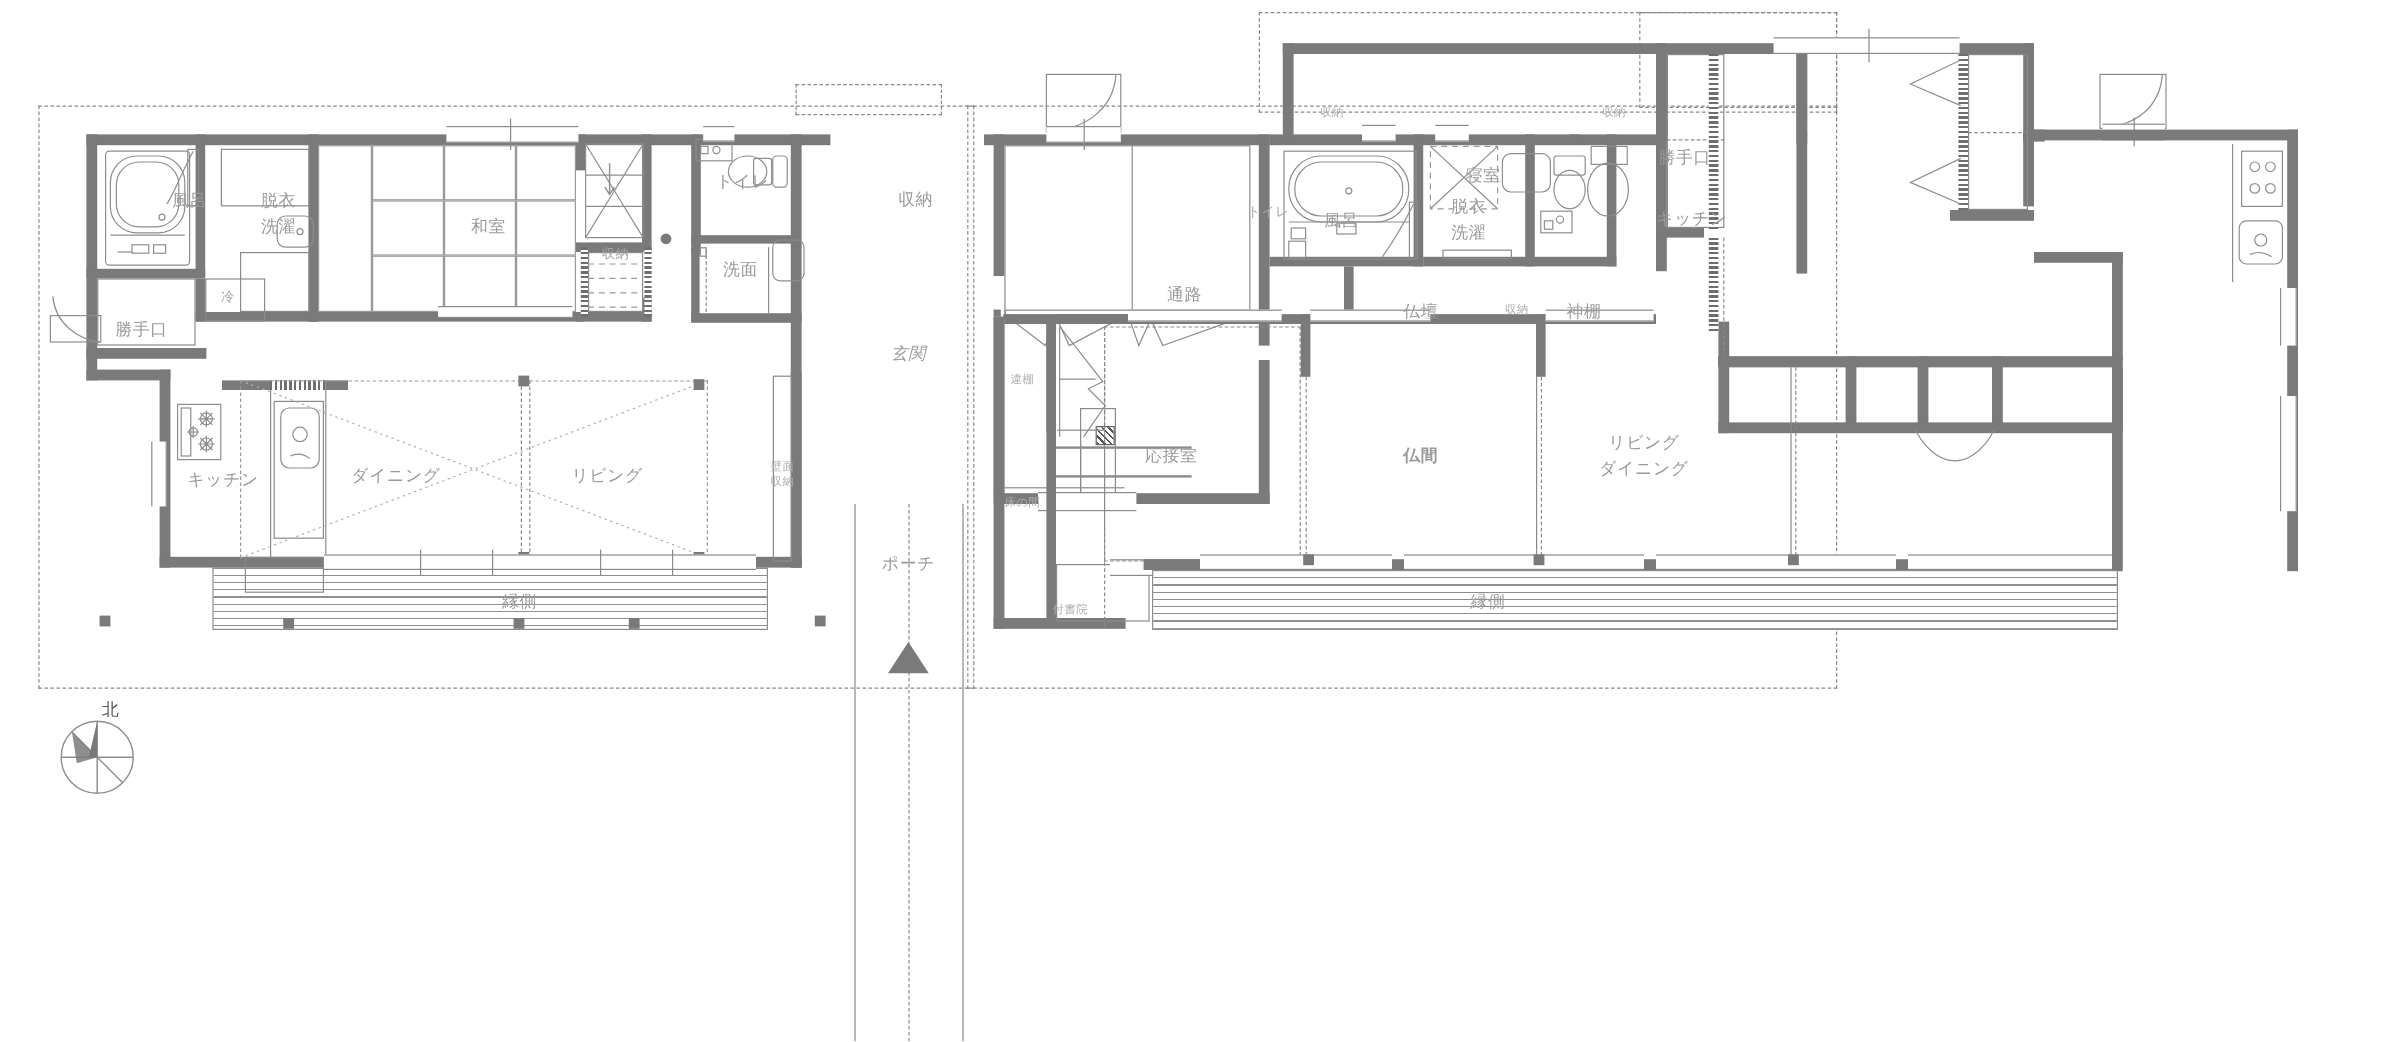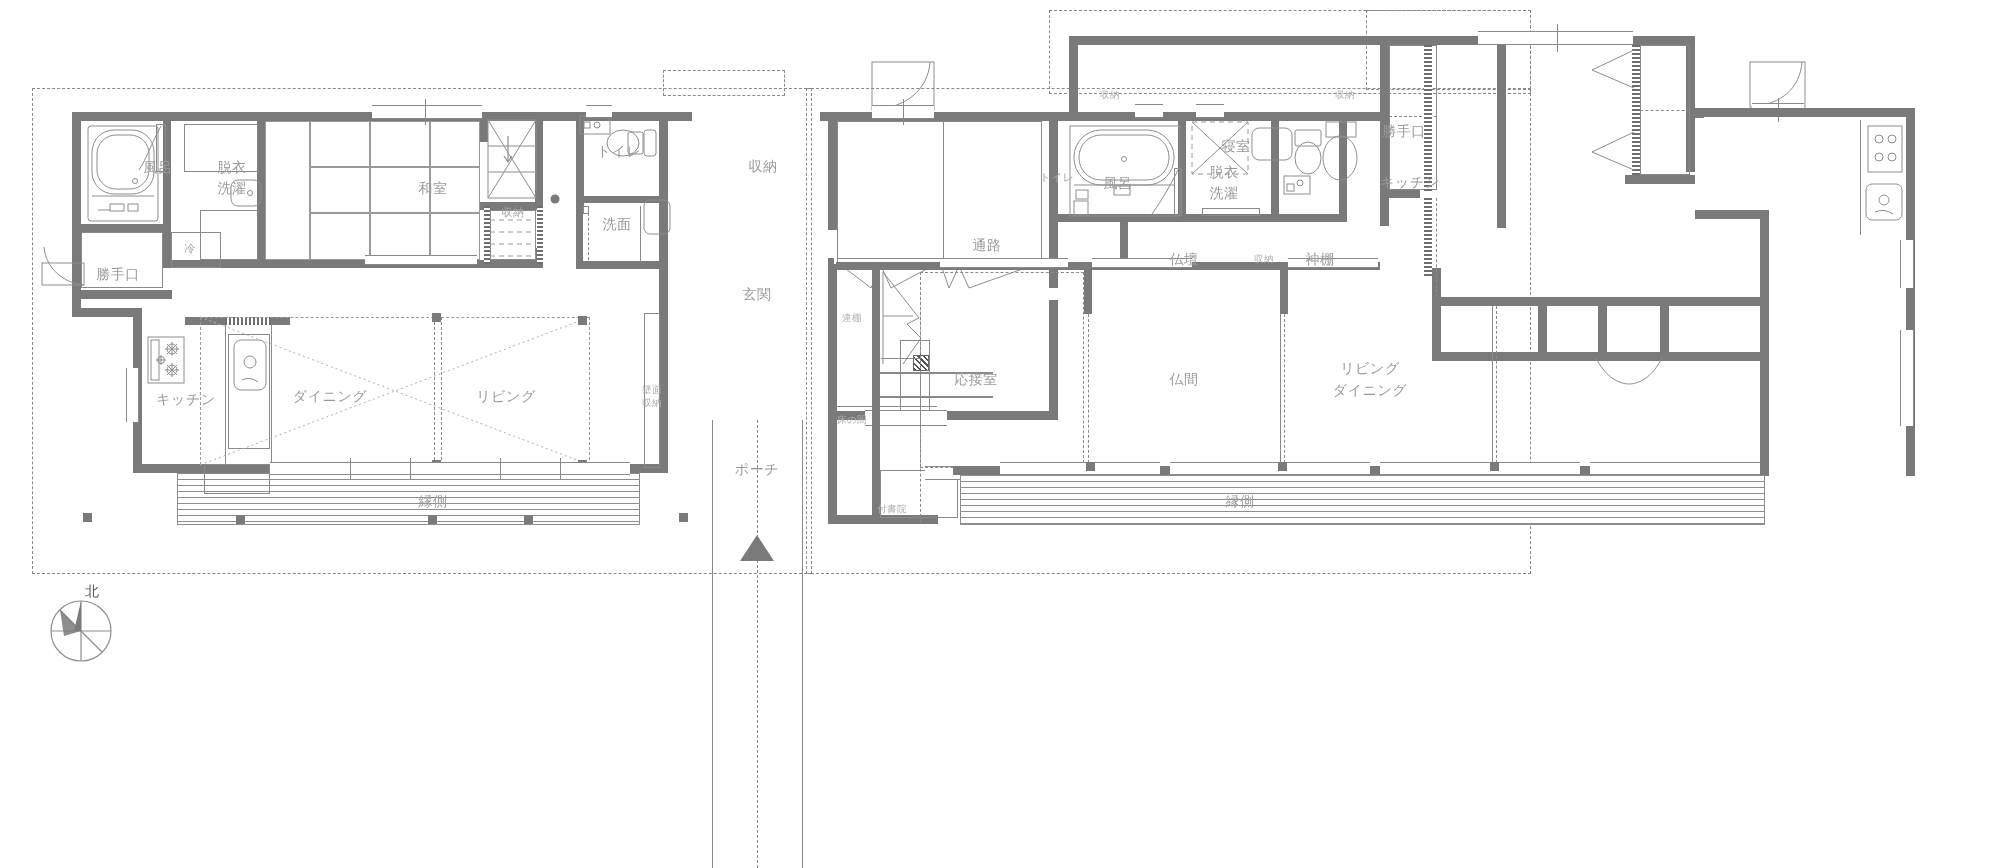--- a/index.html
+++ b/index.html
@@ -414,31 +414,31 @@
   <div class="deck" style="left:960px;top:475px;width:805px;height:50px;"></div>
   <div class="post" style="left:1086px;top:462px;"></div>
   <div class="post" style="left:1278px;top:462px;"></div>
   <div class="post" style="left:1490px;top:462px;"></div>
 
   <div class="lbl mid ctr" style="left:158px;top:167px;">風呂</div>
   <div class="lbl mid ctr" style="left:232px;top:167px;">脱衣</div>
   <div class="lbl mid ctr" style="left:232px;top:188px;">洗濯</div>
   <div class="lbl sm ctr" style="left:190px;top:248px;">冷</div>
   <div class="lbl mid ctr" style="left:118px;top:274px;">勝手口</div>
-  <div class="lbl mid ctr" style="left:407px;top:188px;margin-left:26px;">和室</div>
+  <div class="lbl mid ctr" style="left:407px;top:188px;">和室</div>
   <div class="lbl sm ctr" style="left:513px;top:212px;">収納</div>
   <div class="lbl mid ctr" style="left:619px;top:151px;">トイレ</div>
   <div class="lbl mid ctr" style="left:617px;top:224px;">洗面</div>
   <div class="lbl mid ctr" style="left:186px;top:399px;">キッチン</div>
   <div class="lbl mid ctr" style="left:330px;top:396px;">ダイニング</div>
   <div class="lbl mid ctr" style="left:506px;top:396px;">リビング</div>
   <div class="lbl mid ctr" style="left:433px;top:501px;">縁側</div>
 
   <div class="lbl mid ctr" style="left:763px;top:166px;">収納</div>
-  <div class="lbl mid ctr" style="left:757px;top:294px;">玄関</div>
+  <div class="lbl mid ctr" style="left:757px;top:294px;font-style:italic;">玄関</div>
   <div class="lbl xs ctr" style="left:652px;top:390px;">壁面</div>
   <div class="lbl xs ctr" style="left:652px;top:403px;">収納</div>
   <div class="lbl mid ctr" style="left:757px;top:469px;">ポーチ</div>
 
   <div class="lbl mid ctr" style="left:1118px;top:183px;">風呂</div>
 
   <div class="lbl mid ctr" style="left:1224px;top:172px;">脱衣</div>
   <div class="lbl mid ctr" style="left:1224px;top:193px;">洗濯</div>
   <div class="lbl sm ctr" style="left:1057px;top:177px;">トイレ</div>
   <div class="lbl mid ctr" style="left:987px;top:245px;">通路</div>
@@ -447,21 +447,21 @@
   <div class="lbl xs ctr" style="left:1345px;top:95px;">収納</div>
   <div class="lbl mid ctr" style="left:1404px;top:131px;">勝手口</div>
   <div class="lbl mid ctr" style="left:1410px;top:182px;">キッチン</div>
   <div class="lbl mid ctr" style="left:1184px;top:259px;">仏壇</div>
   <div class="lbl xs ctr" style="left:1264px;top:259px;">収納</div>
   <div class="lbl mid ctr" style="left:1320px;top:259px;">神棚</div>
   <div class="lbl xs ctr" style="left:852px;top:318px;">違棚</div>
   <div class="lbl xs ctr" style="left:852px;top:420px;">床の間</div>
   <div class="lbl xs ctr" style="left:892px;top:509px;">付書院</div>
   <div class="lbl mid ctr" style="left:976px;top:379px;">応接室</div>
-  <div class="lbl mid ctr" style="left:1184px;top:379px;">仏間</div>
+  <div class="lbl mid ctr" style="left:1184px;top:379px;font-weight:bold;">仏間</div>
   <div class="lbl mid ctr" style="left:1370px;top:368px;">リビング</div>
   <div class="lbl mid ctr" style="left:1370px;top:390px;">ダイニング</div>
   <div class="lbl mid ctr" style="left:1240px;top:501px;">縁側</div>
 
   <div class="lbl mid" style="left:85px;top:583px;color:#555;">北</div>
   <svg style="left:50px;top:600px;width:62px;height:62px;">
     <circle class="st2" cx="31" cy="31" r="30"></circle>
     <path class="st2" d="M31 1 L31 61 M1 31 L61 31"></path>
     <path class="st2" d="M10 10 L52 52"></path>
     <path class="sfill" d="M31 1 L24 31 L31 31 Z"></path>

